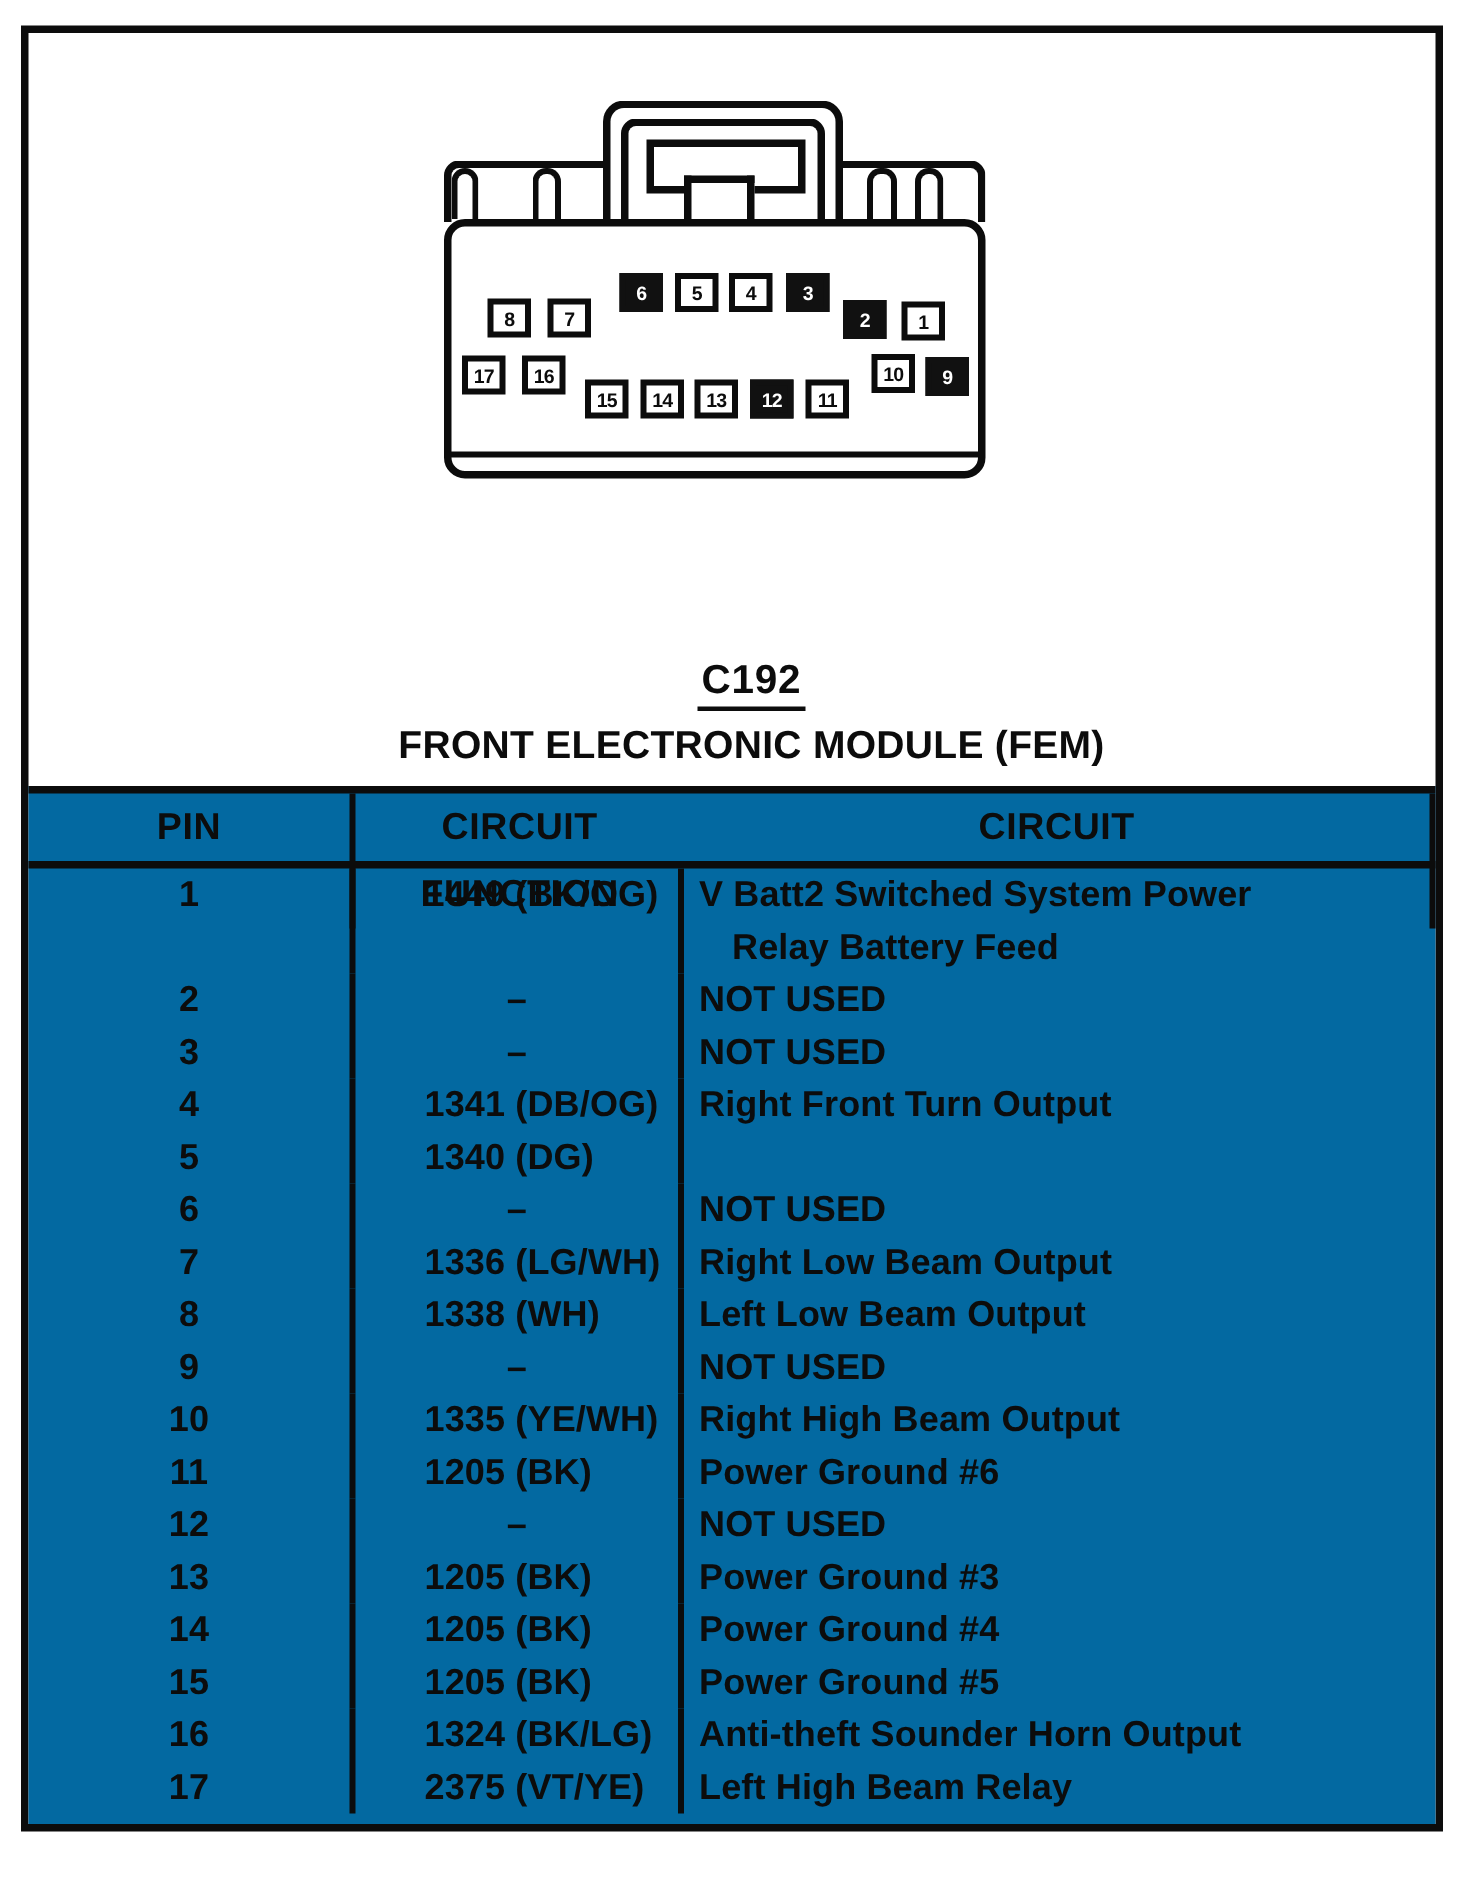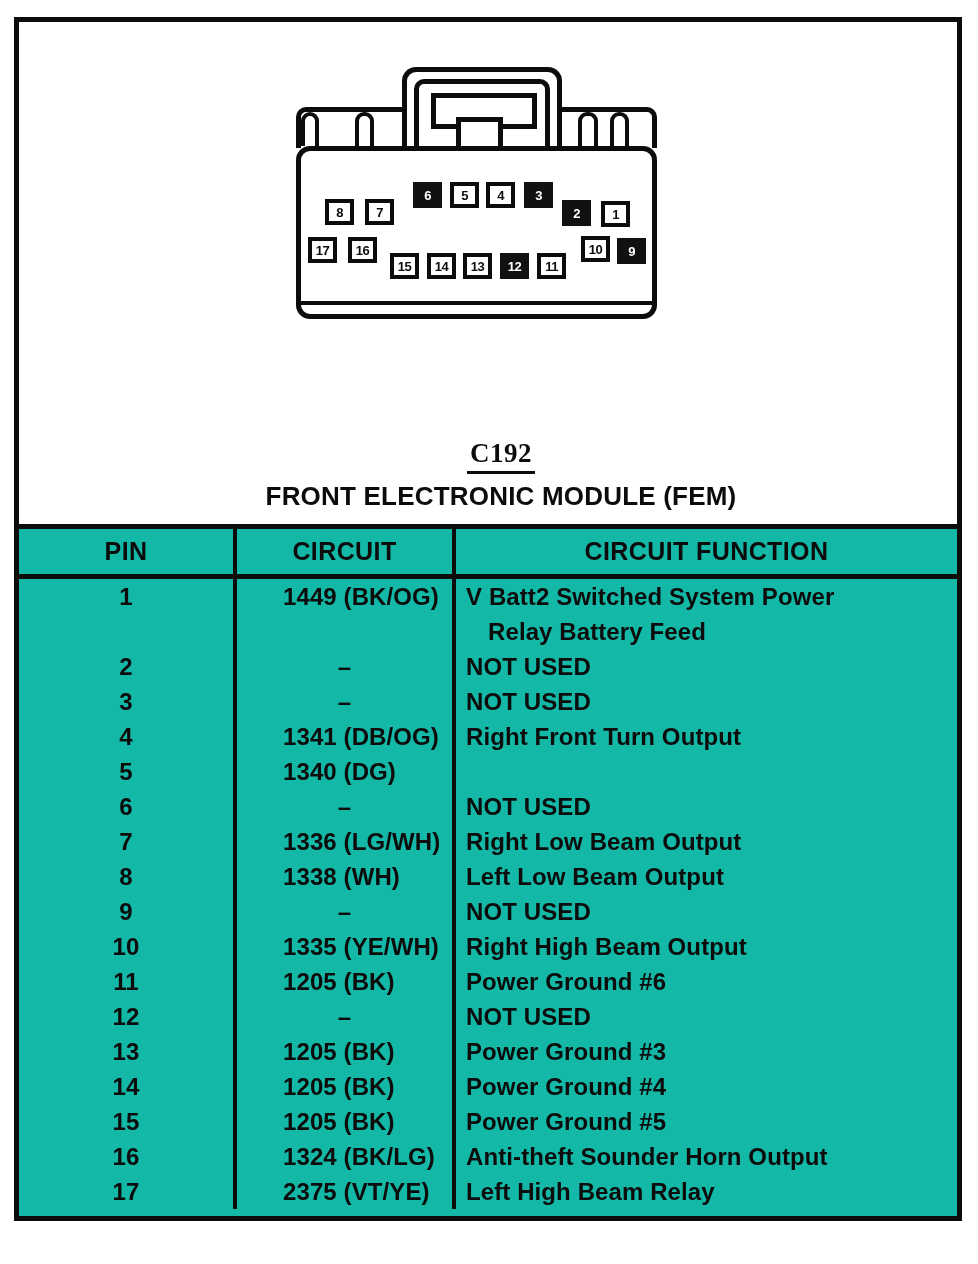--- a/index.html
+++ b/index.html
@@ -94,35 +94,34 @@
   .pin-filled { background: #111111; border: 4px solid #111111; color: #ffffff; }
 
   
   .title-block { position: absolute; left: 0; top: 438px; width: 978px; text-align: center; transform: translateX(12px); }
   .conn-id {
     display: inline-block;
     font-size: 27px; font-weight: 700;
     border-bottom: 3px solid #0c0c0c;
     padding: 0 3px 2px 3px;
     letter-spacing: 0.5px;
-    font-family: Liberation Serif, serif;
   }
   .conn-name {
     margin-top: 7px;
     font-size: 26px; font-weight: 700;
     letter-spacing: 0.2px;
   }
 
   
   .pin-table {
     position: absolute; left: 19px; top: 524px;
     width: 938px; height: 692px;
     border-top: 5px solid #0c0c0c;
     box-sizing: border-box;
-    background: #14b8a6;
+    background: #0369a1;
   }
   .trow { display: grid; grid-template-columns: 218px 219px 1fr; }
   .cell { box-sizing: border-box; }
   .c1 { border-right: 4px solid #0c0c0c; text-align: center; }
   .c2 { border-right: 4px solid #0c0c0c; }
   .c3 { }
 
   .thead-row { height: 50px; border-bottom: 5px solid #0c0c0c; box-sizing: border-box; }
   .thead-row .cell {
     font-size: 25px; font-weight: 700; letter-spacing: 0.4px;
@@ -179,22 +178,22 @@
   </div>
 
   <div class="title-block">
     <div class="conn-id">C192</div>
     <div class="conn-name">FRONT ELECTRONIC MODULE (FEM)</div>
   </div>
 
   <div class="pin-table">
     <div class="trow thead-row">
       <div class="cell c1">PIN</div>
+      <div class="cell c3">CIRCUIT FUNCTION</div>
       <div class="cell c2">CIRCUIT</div>
-      <div class="cell c3">CIRCUIT FUNCTION</div>
     </div>
     <div id="table-body">
         <div class="trow tbody-row">
           <div class="cell c1">1</div>
           <div class="cell c2">1449 (BK/OG)</div>
           <div class="cell c3">
             <div>V Batt2 Switched System Power</div>
             <div class="func-line2">Relay Battery Feed</div>
           </div>
         </div>

